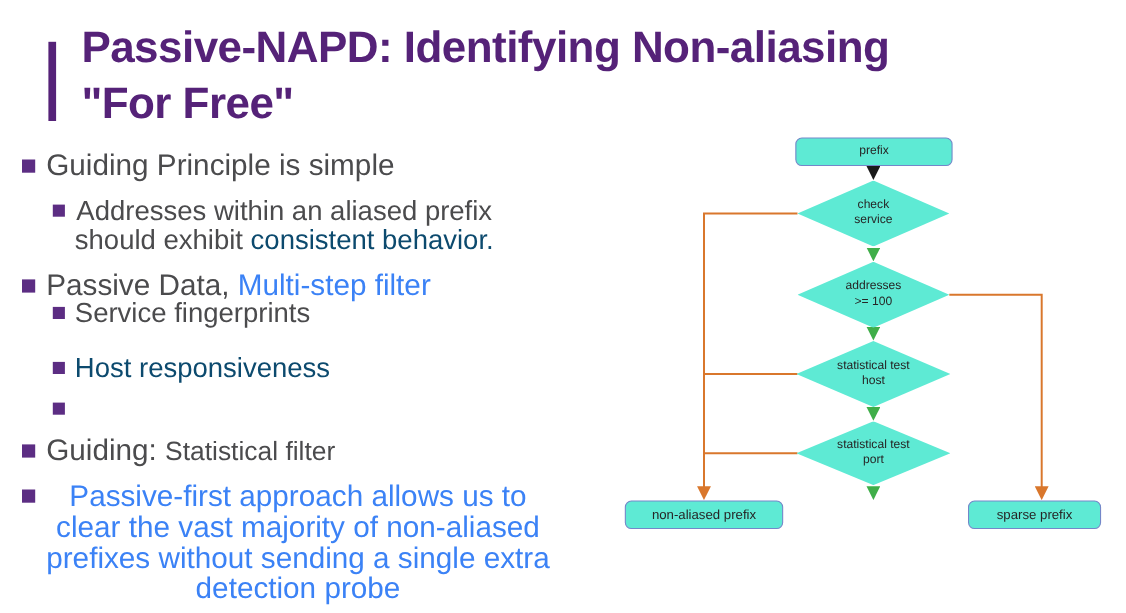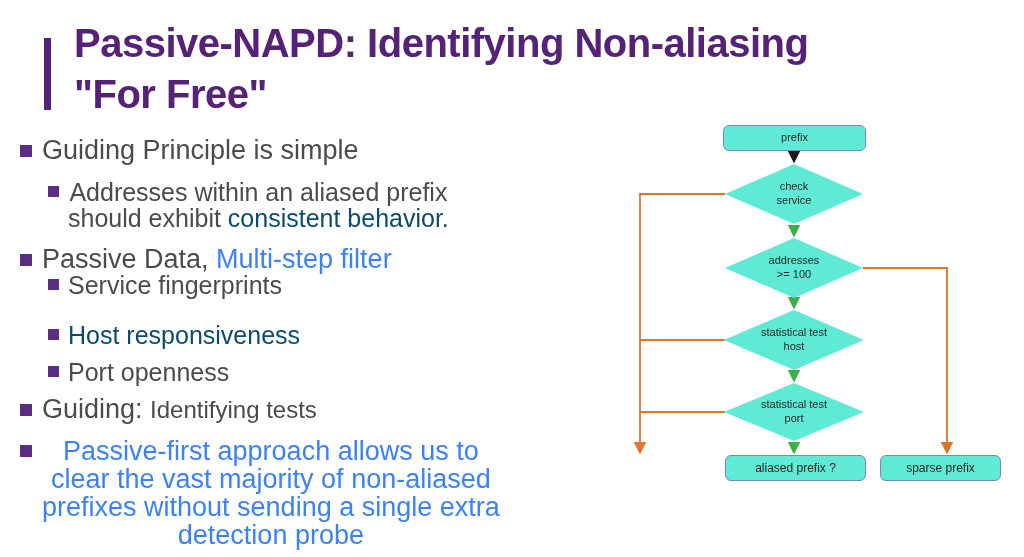--- a/index.html
+++ b/index.html
@@ -87,26 +87,25 @@
       <span class="txt">Service fingerprints</span>
     </div>
 
     <div class="li l2 i4">
       <span class="sq"></span>
       <span class="txt red">Host responsiveness</span>
     </div>
 
     <div class="li l2 i5">
       <span class="sq"></span>
-      <span class="txt">Port openness</span>
     </div>
 
     <div class="li l1 i6">
       <span class="sq"></span>
-      <span class="txt"><span>Guiding: </span><span class="small">Identifying tests</span></span>
+      <span class="txt"><span>Guiding: </span><span class="small">Statistical filter</span></span>
     </div>
 
     <div class="li l1 i7">
       <span class="sq"></span>
       <span class="txt pre blk">Passive-first approach allows us to
 clear the vast majority of non-aliased
 prefixes without sending a single extra
 detection probe</span>
     </div>
 
@@ -143,18 +142,18 @@
 
     <div class="node rect n-prefix">prefix</div>
     <div class="node diamond n-check">check
 service</div>
     <div class="node diamond n-addr">addresses
 &gt;= 100</div>
     <div class="node diamond n-host">statistical test
 host</div>
     <div class="node diamond n-port">statistical test
 port</div>
-    <div class="node rect n-aliased">aliased prefix ?</div>
+    <div class="node rect n-nonaliased">non-aliased prefix</div>
     <div class="node rect n-sparse">sparse prefix</div>
 
   </div>
 
 </div>
 
 </body></html>

